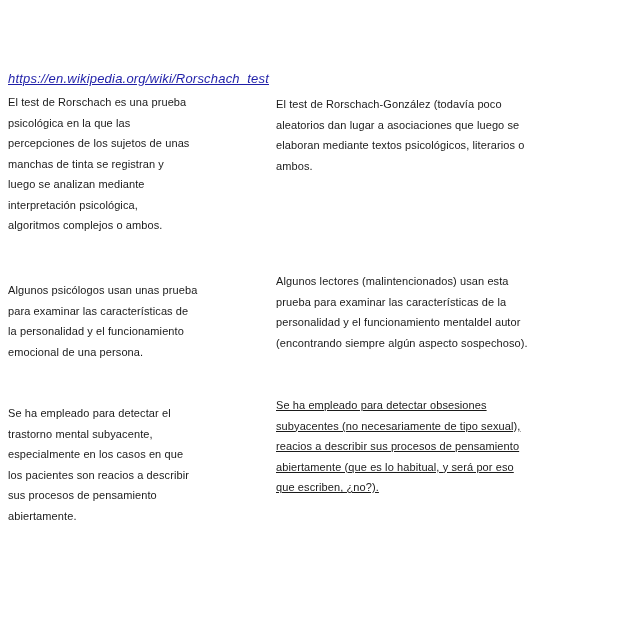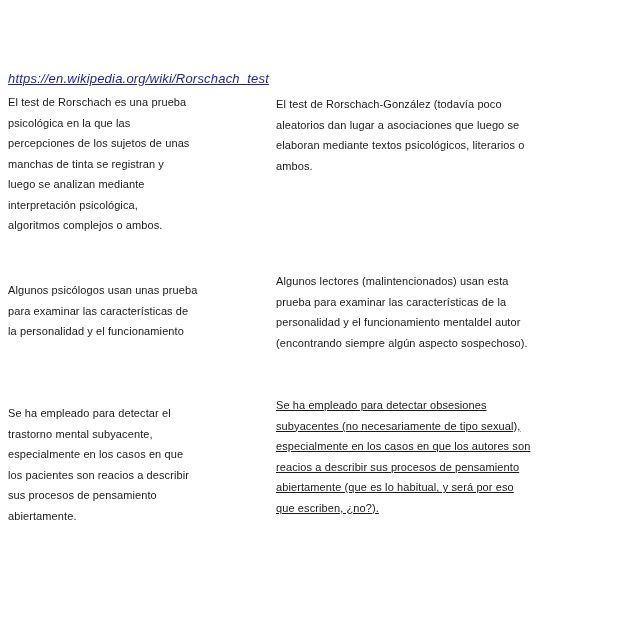--- a/index.html
+++ b/index.html
@@ -35,20 +35,21 @@
   <span class="line">El test de Rorschach-González (todavía poco</span>
   <span class="line">aleatorios dan lugar a asociaciones que luego se</span>
   <span class="line">elaboran mediante textos psicológicos, literarios o</span>
   <span class="line">ambos.</span>
 </div>
 
 <div class="para" id="l2">
   <span class="line">Algunos psicólogos usan unas prueba</span>
   <span class="line">para examinar las características de</span>
   <span class="line">la personalidad y el funcionamiento</span>
+  <span class="line">emocional de una persona.</span>
 </div>
 
 <div class="para" id="r2">
   <span class="line">Algunos lectores (malintencionados) usan esta</span>
   <span class="line">prueba para examinar las características de la</span>
   <span class="line">personalidad y el funcionamiento mentaldel autor</span>
   <span class="line">(encontrando siempre algún aspecto sospechoso).</span>
 </div>
 
 <div class="para" id="l3">
@@ -56,17 +57,16 @@
   <span class="line">trastorno mental subyacente,</span>
   <span class="line">especialmente en los casos en que</span>
   <span class="line">los pacientes son reacios a describir</span>
   <span class="line">sus procesos de pensamiento</span>
   <span class="line">abiertamente.</span>
 </div>
 
 <div class="para" id="r3">
   <span class="line">Se ha empleado para detectar obsesiones</span>
   <span class="line">subyacentes (no necesariamente de tipo sexual),</span>
-  <span class="line">especialmente en los casos en que los autores son</span>
   <span class="line">reacios a describir sus procesos de pensamiento</span>
   <span class="line">abiertamente (que es lo habitual, y será por eso</span>
   <span class="line">que escriben, ¿no?).</span>
 </div>
 
 </body></html>

